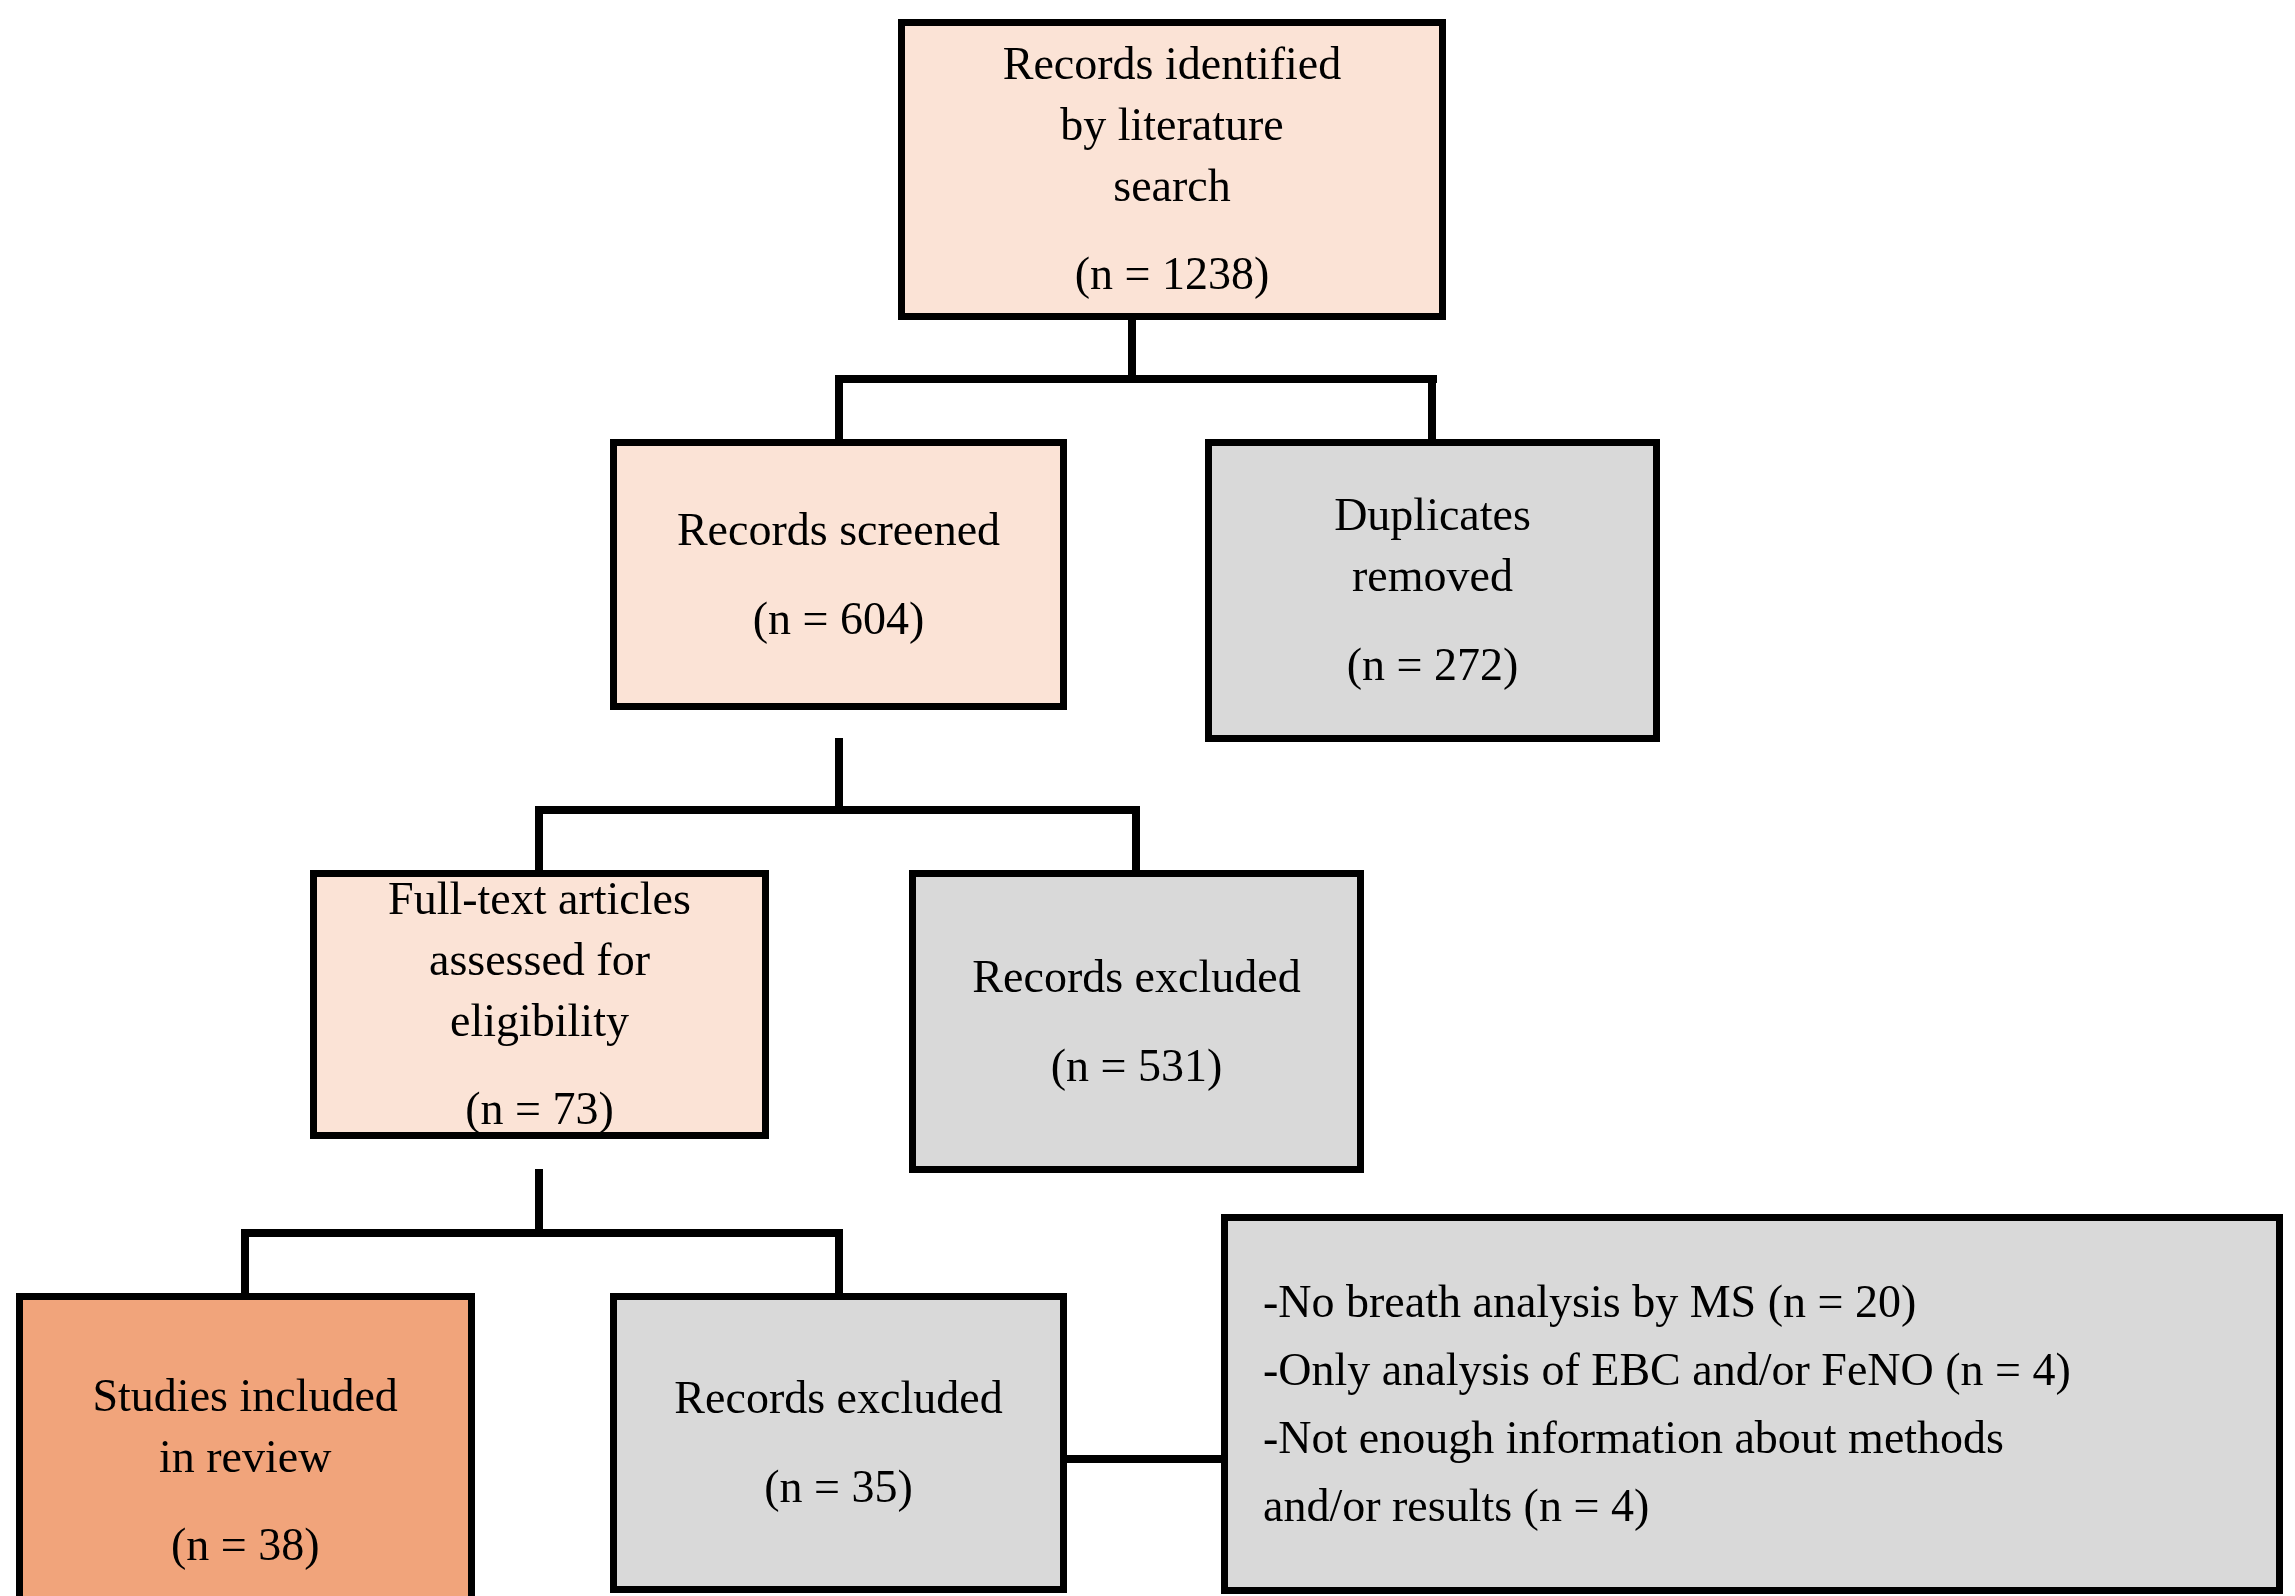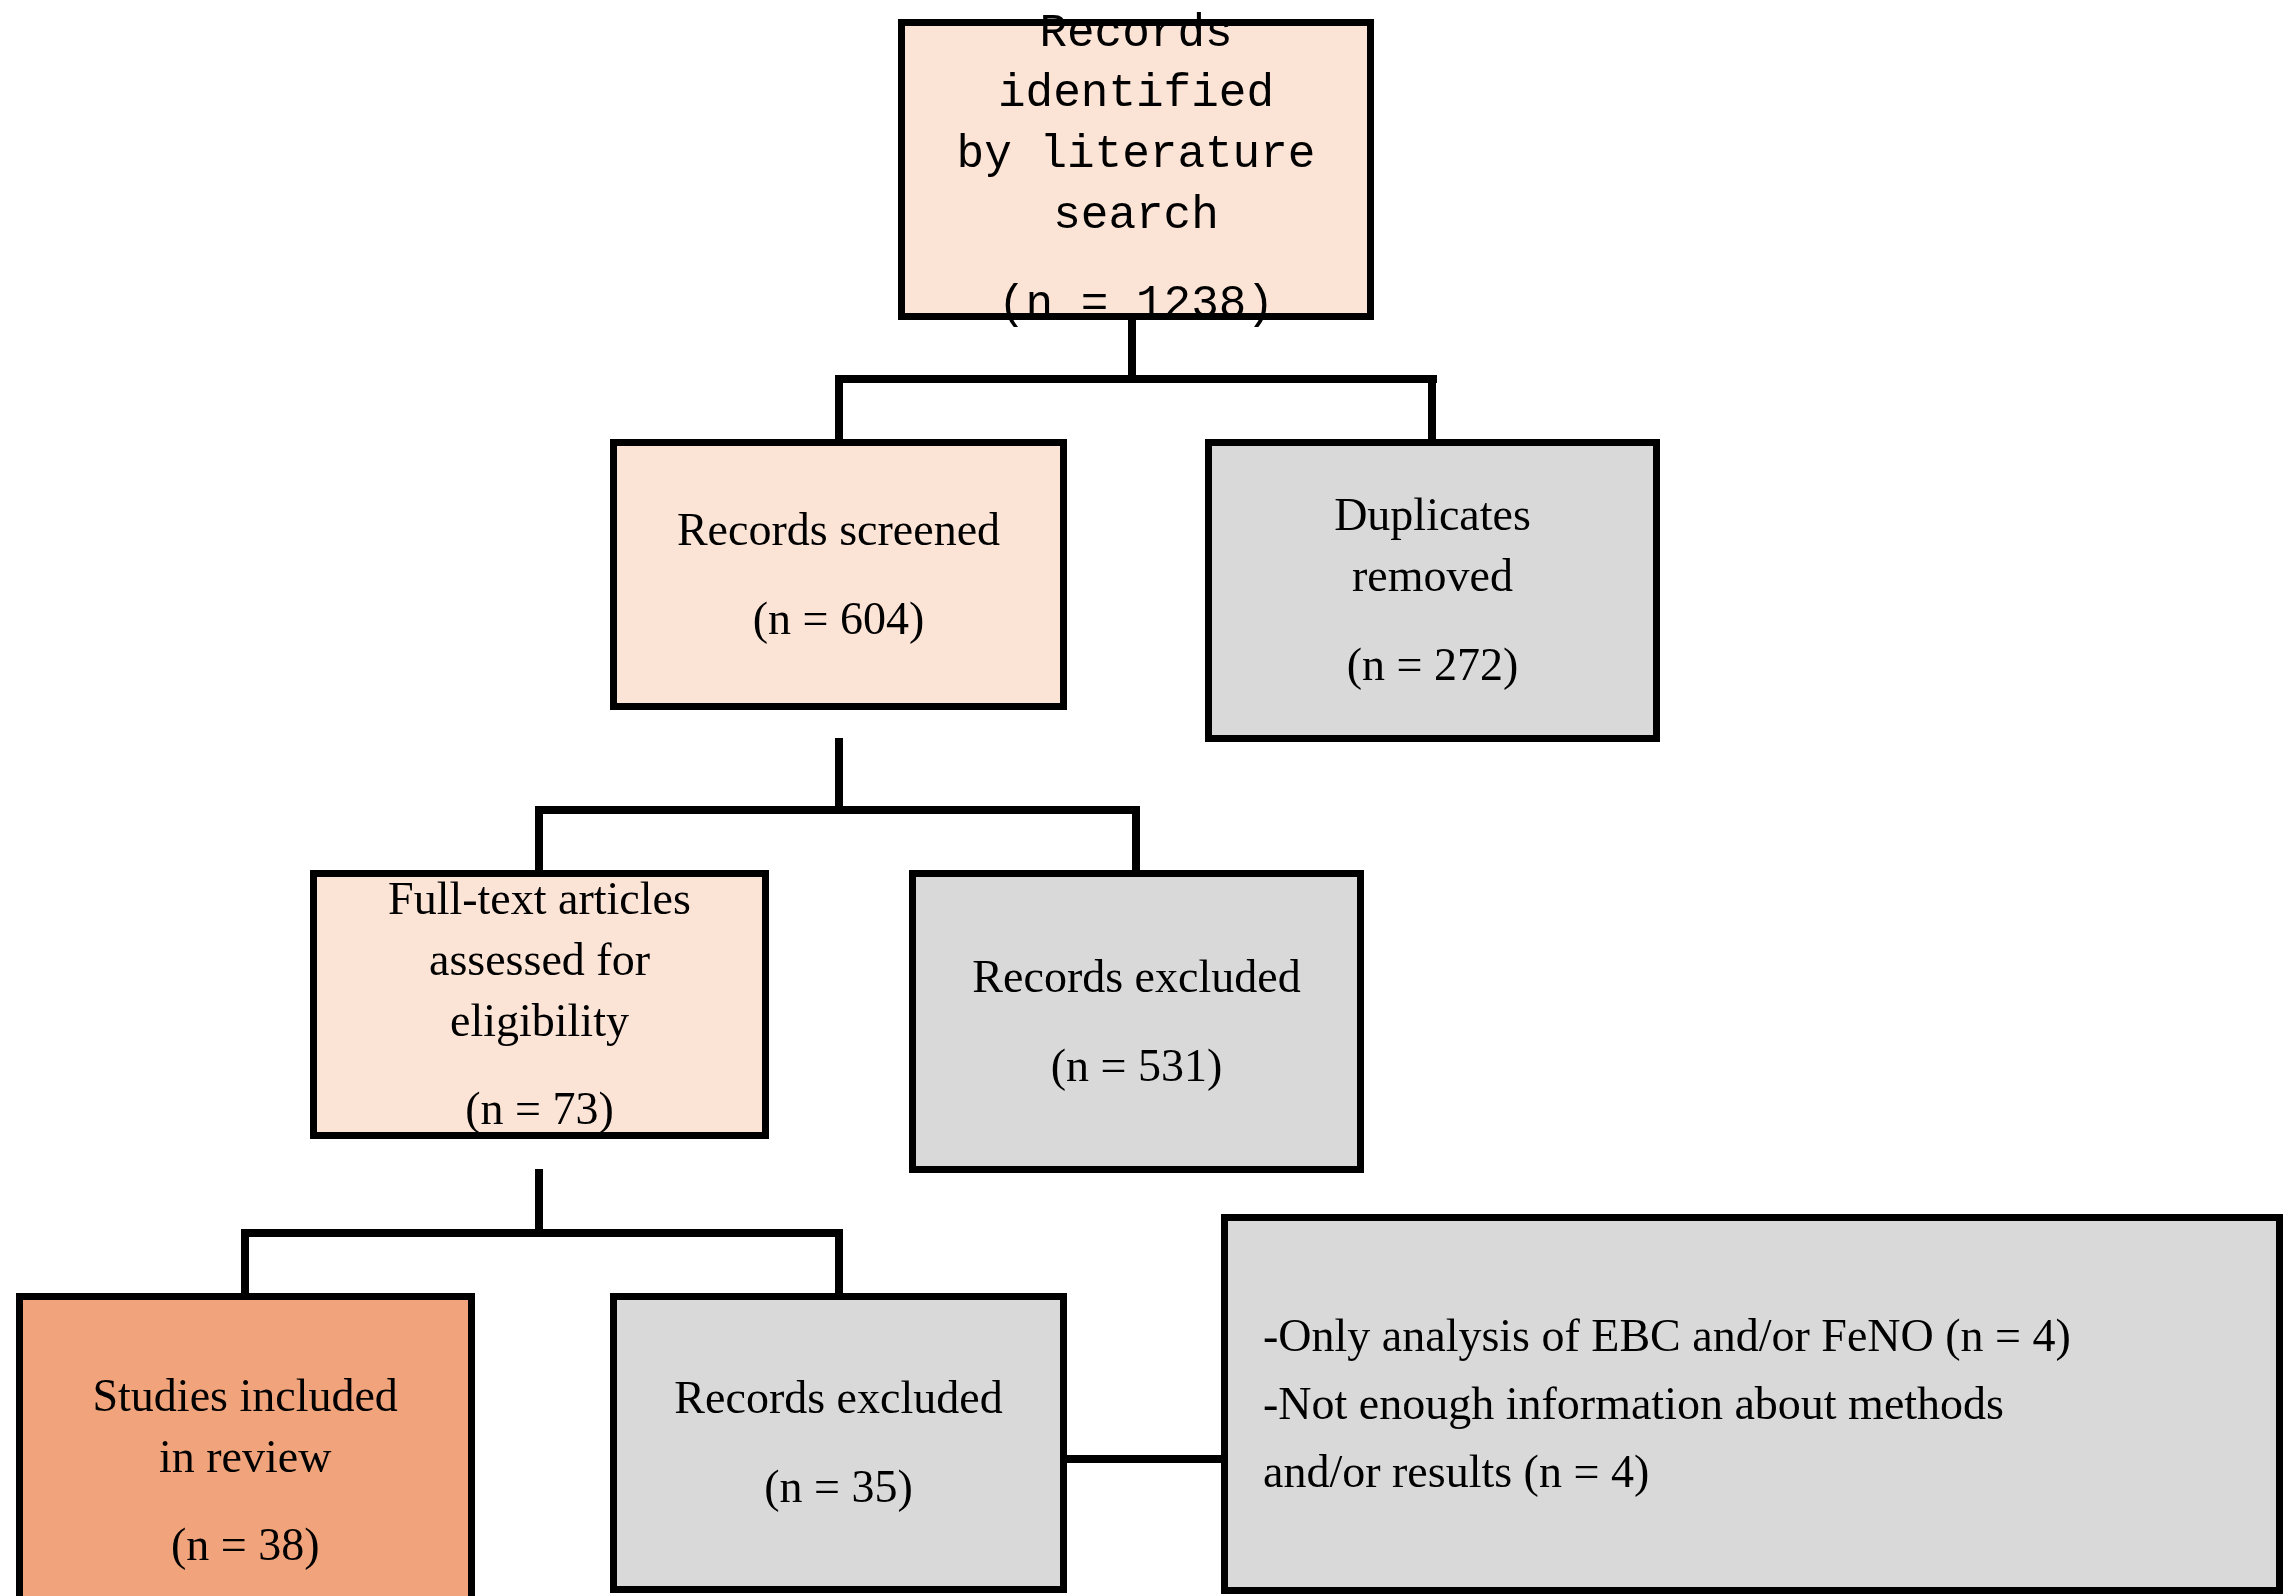--- a/index.html
+++ b/index.html
@@ -61,21 +61,21 @@
   <div class="line" style="left:535px; top:806px; width:7.9px; height:69px;"></div>
   <div class="line" style="left:1132px; top:806px; width:7.9px; height:69px;"></div>
 
   <div class="line" style="left:535px; top:1169px; width:7.9px; height:65px;"></div>
   <div class="line" style="left:241px; top:1229px; width:602px; height:7.9px;"></div>
   <div class="line" style="left:241px; top:1229px; width:7.9px; height:69px;"></div>
   <div class="line" style="left:835px; top:1229px; width:7.9px; height:69px;"></div>
 
   <div class="line" style="left:1063px; top:1455px; width:162px; height:7.9px;"></div>
 
-  <div class="node" style="left: 898px; top: 19px; width: 476px; height: 301px; background: rgb(251, 227, 214); font-family: Liberation Mono, monospace;">
+  <div class="node" style="left: 898px; top: 19px; width: 548px; height: 301px; background: rgb(251, 227, 214);">
     <div class="title">Records identified
 by literature
 search</div>
     <div class="count">(n = 1238)</div>
   </div>
 
   <div class="node" style="left: 610px; top: 439px; width: 457px; height: 271px; background: rgb(251, 227, 214);">
     <div class="title">Records screened</div>
     <div class="count">(n = 604)</div>
   </div>
@@ -103,19 +103,20 @@
 in review</div>
     <div class="count">(n = 38)</div>
   </div>
 
   <div class="node" style="left: 610px; top: 1293px; width: 457px; height: 300px; background: rgb(217, 217, 217);">
     <div class="title">Records excluded</div>
     <div class="count">(n = 35)</div>
   </div>
 
   <div class="node reasons" style="left: 1221px; top: 1214px; width: 1062px; height: 380px; background: rgb(217, 217, 217);">
+    <div class="reason">-No breath analysis by MS (n = 20)</div>
     <div class="reason">-Only analysis of EBC and/or FeNO (n = 4)</div>
     <div class="reason">-Not enough information about methods
 and/or results (n = 4)</div>
   </div>
 
 </div>
 
 
 </body></html>

